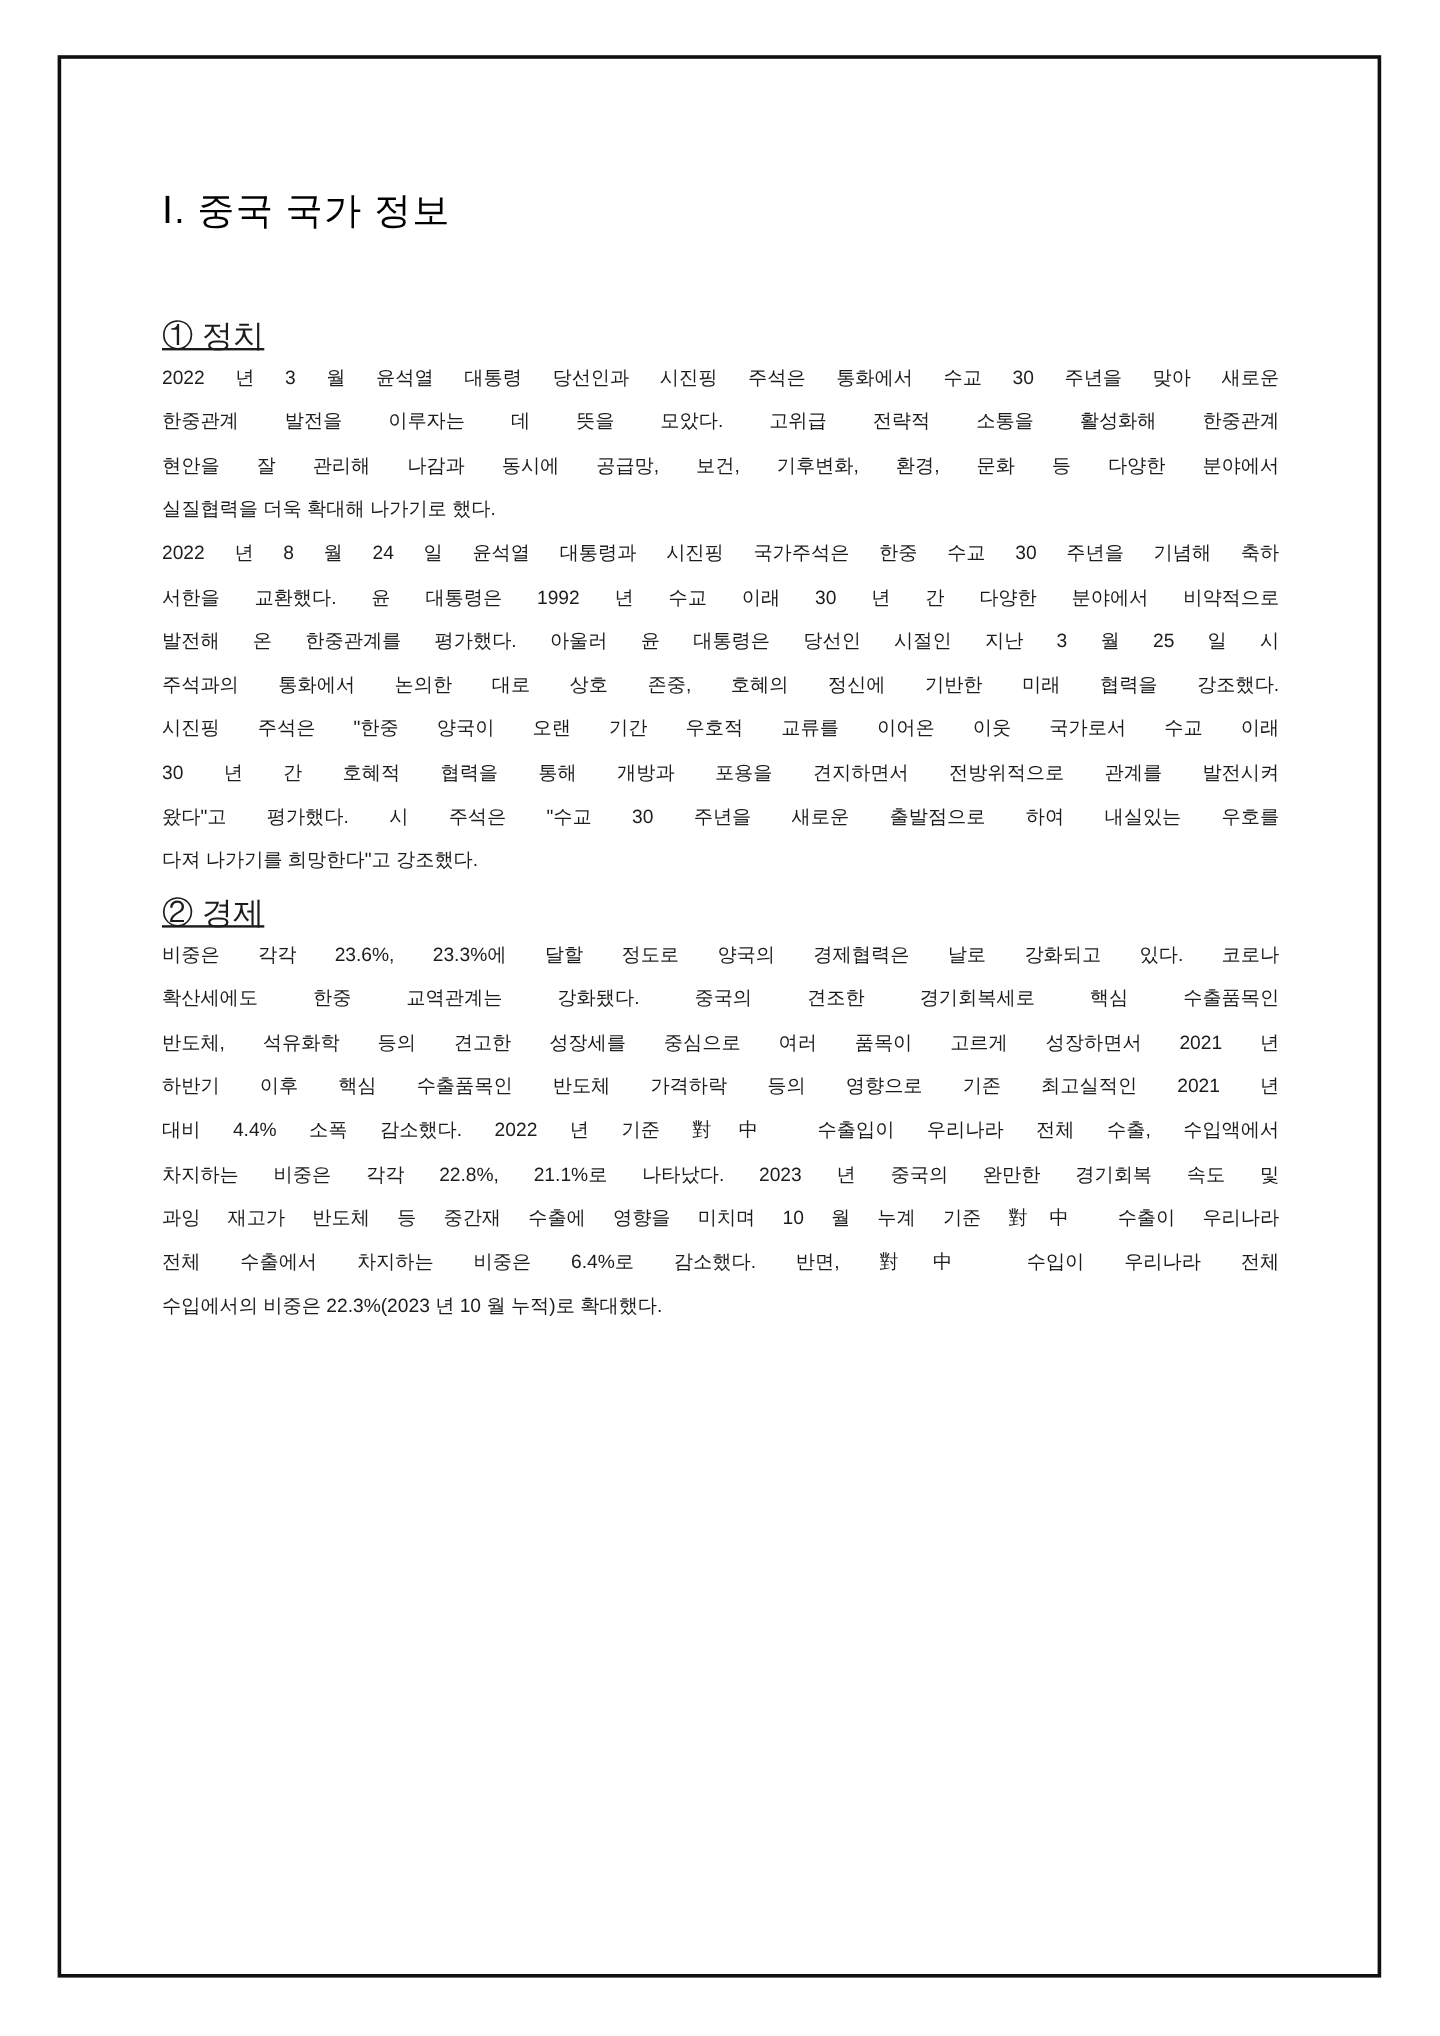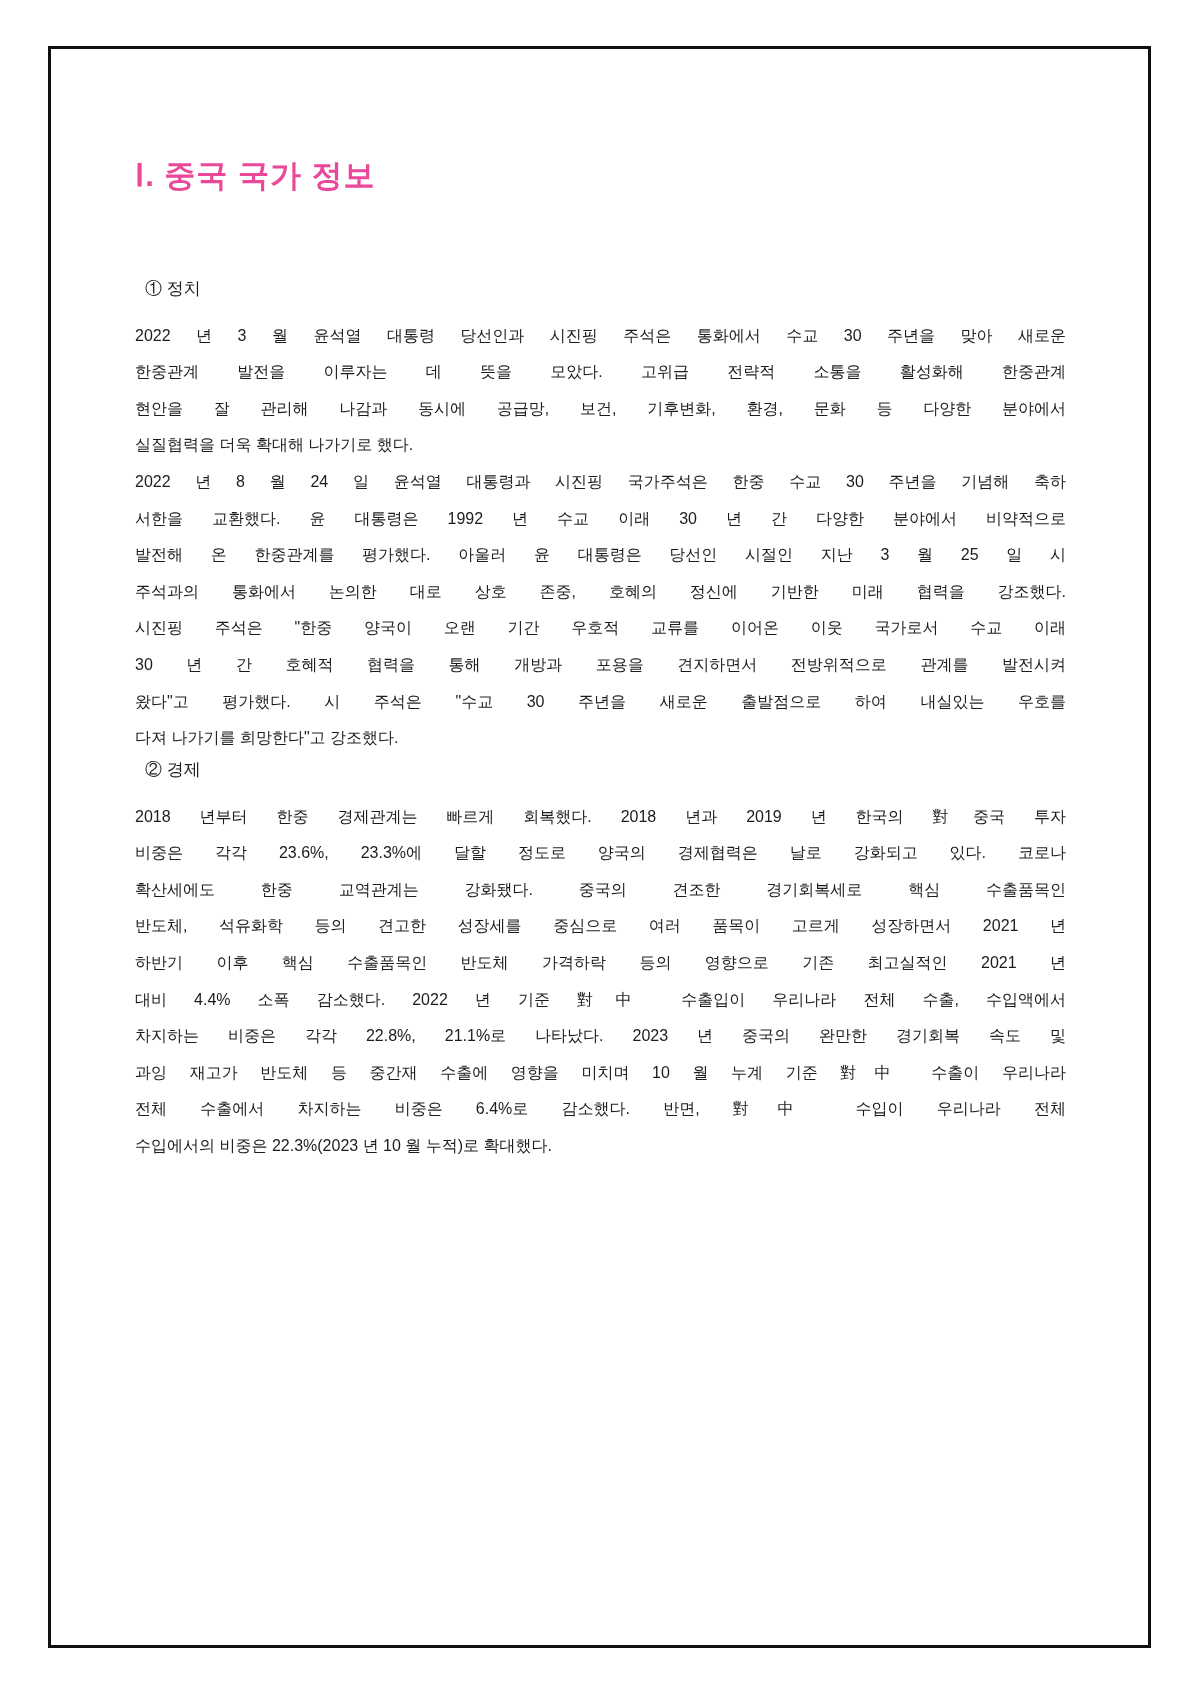--- a/index.html
+++ b/index.html
@@ -25,38 +25,39 @@
     box-sizing: border-box;
     border: 3px solid #101010;
     background: #ffffff;
   }
   .doc-title {
     position: absolute;
     left: 135px;
     top: 155px;
     width: 931px;
     font-size: 31px;
-    font-weight: 700;
+    font-weight: 400;
     letter-spacing: 1px;
-    color: #ec4899;
+    color: #000000;
     margin: 0;
   }
   .section {
     position: absolute;
     left: 135px;
     width: 931px;
   }
   .section.politics { top: 261px; }
   .section.economy  { top: 742px; }
   .section-heading {
-    font-size: 17px;
+    font-size: 26px;
     line-height: 36.6px;
     font-weight: 400;
-    margin: 10px;
+    margin: 0;
     color: #1c1c1c;
+    text-decoration: underline;
   }
   .line {
     font-size: 16px;
     line-height: 36.6px;
     text-align: justify;
     text-align-last: justify;
     word-break: keep-all;
     white-space: normal;
     color: #1c1c1c;
   }
@@ -84,21 +85,20 @@
     <div class="line">발전해 온 한중관계를 평가했다. 아울러 윤 대통령은 당선인 시절인 지난 3 월 25 일 시</div>
     <div class="line">주석과의 통화에서 논의한 대로 상호 존중, 호혜의 정신에 기반한 미래 협력을 강조했다.</div>
     <div class="line">시진핑 주석은 "한중 양국이 오랜 기간 우호적 교류를 이어온 이웃 국가로서 수교 이래</div>
     <div class="line">30 년 간 호혜적 협력을 통해 개방과 포용을 견지하면서 전방위적으로 관계를 발전시켜</div>
     <div class="line">왔다"고 평가했다. 시 주석은 "수교 30 주년을 새로운 출발점으로 하여 내실있는 우호를</div>
     <div class="line plain">다져 나가기를 희망한다"고 강조했다.</div>
   </div>
 
   <div class="section economy">
     <h2 class="section-heading">② 경제</h2>
-    <div class="line">2018 년부터 한중 경제관계는 빠르게 회복했다. 2018 년과 2019 년 한국의 對중국 투자</div>
     <div class="line">비중은 각각 23.6%, 23.3%에 달할 정도로 양국의 경제협력은 날로 강화되고 있다. 코로나</div>
     <div class="line">확산세에도 한중 교역관계는 강화됐다. 중국의 견조한 경기회복세로 핵심 수출품목인</div>
     <div class="line">반도체, 석유화학 등의 견고한 성장세를 중심으로 여러 품목이 고르게 성장하면서 2021 년</div>
     <div class="line">하반기 이후 핵심 수출품목인 반도체 가격하락 등의 영향으로 기존 최고실적인 2021 년</div>
     <div class="line">대비 4.4% 소폭 감소했다.  2022 년 기준 對中 수출입이 우리나라 전체 수출, 수입액에서</div>
     <div class="line">차지하는 비중은 각각 22.8%, 21.1%로 나타났다. 2023 년 중국의 완만한 경기회복 속도 및</div>
     <div class="line">과잉 재고가 반도체 등 중간재 수출에 영향을 미치며 10 월 누계 기준 對中 수출이 우리나라</div>
     <div class="line">전체 수출에서 차지하는 비중은 6.4%로 감소했다. 반면, 對中 수입이 우리나라 전체</div>
     <div class="line plain">수입에서의 비중은 22.3%(2023 년 10 월 누적)로 확대했다.</div>
   </div>

